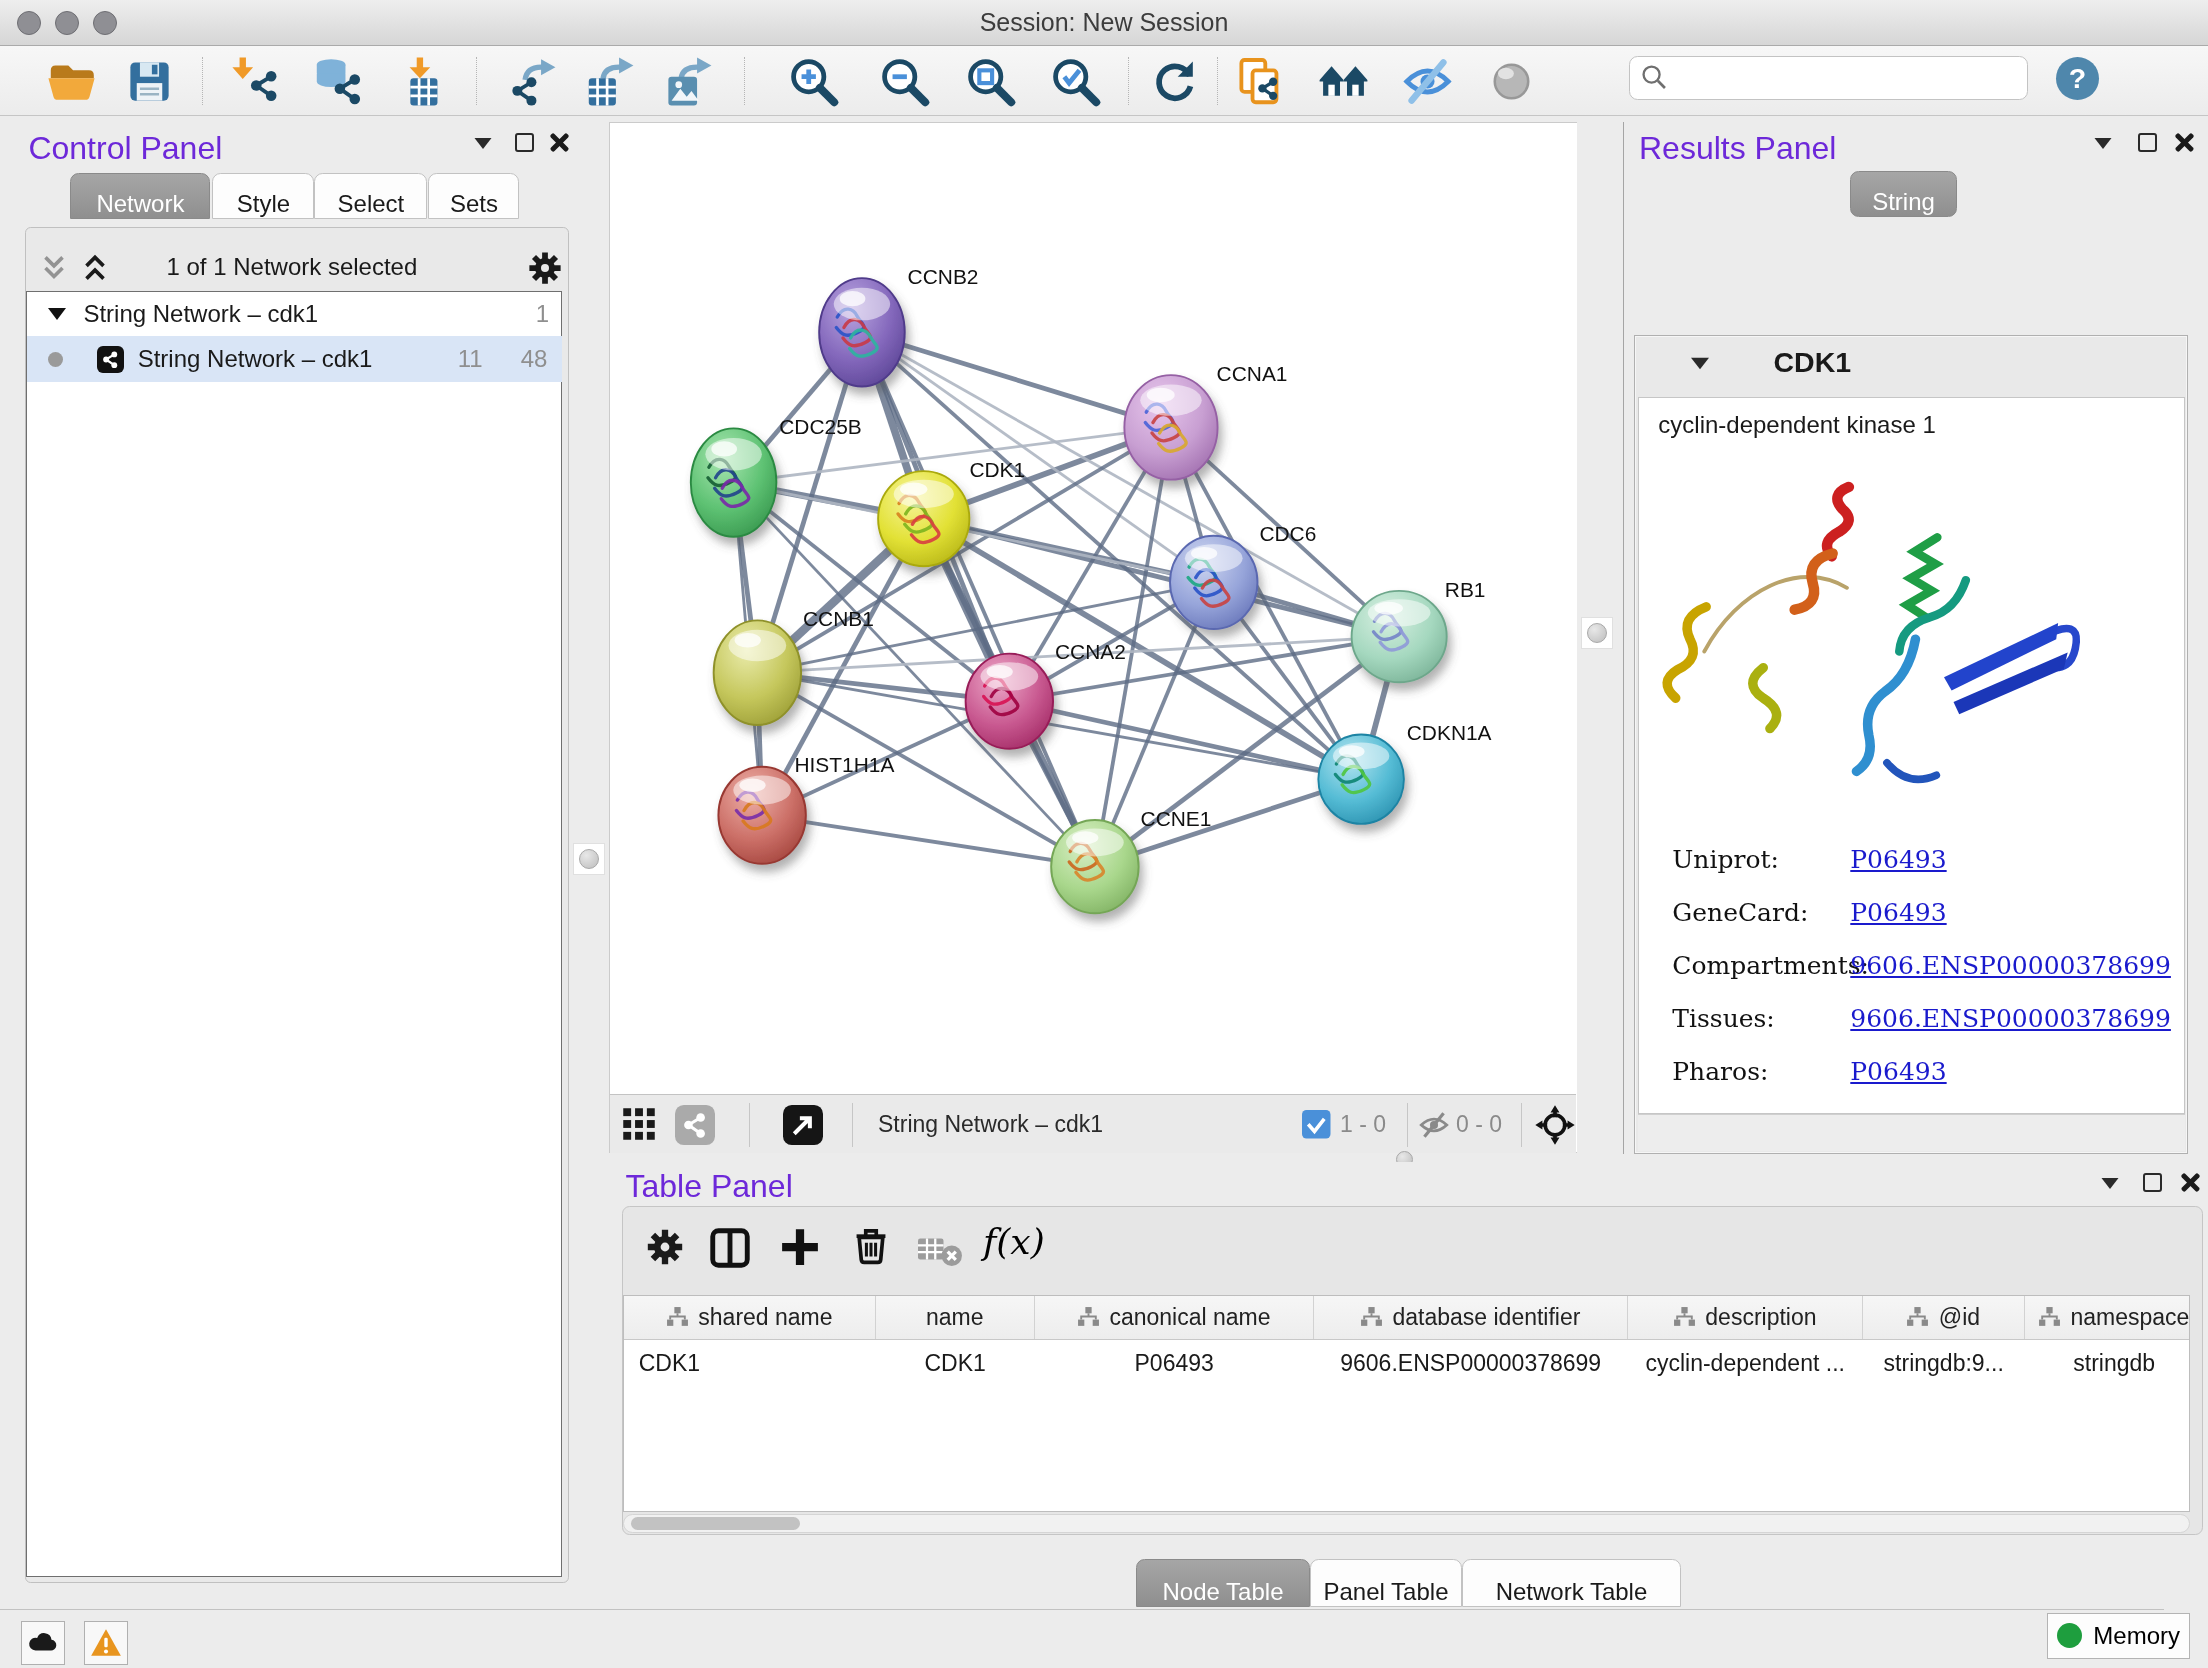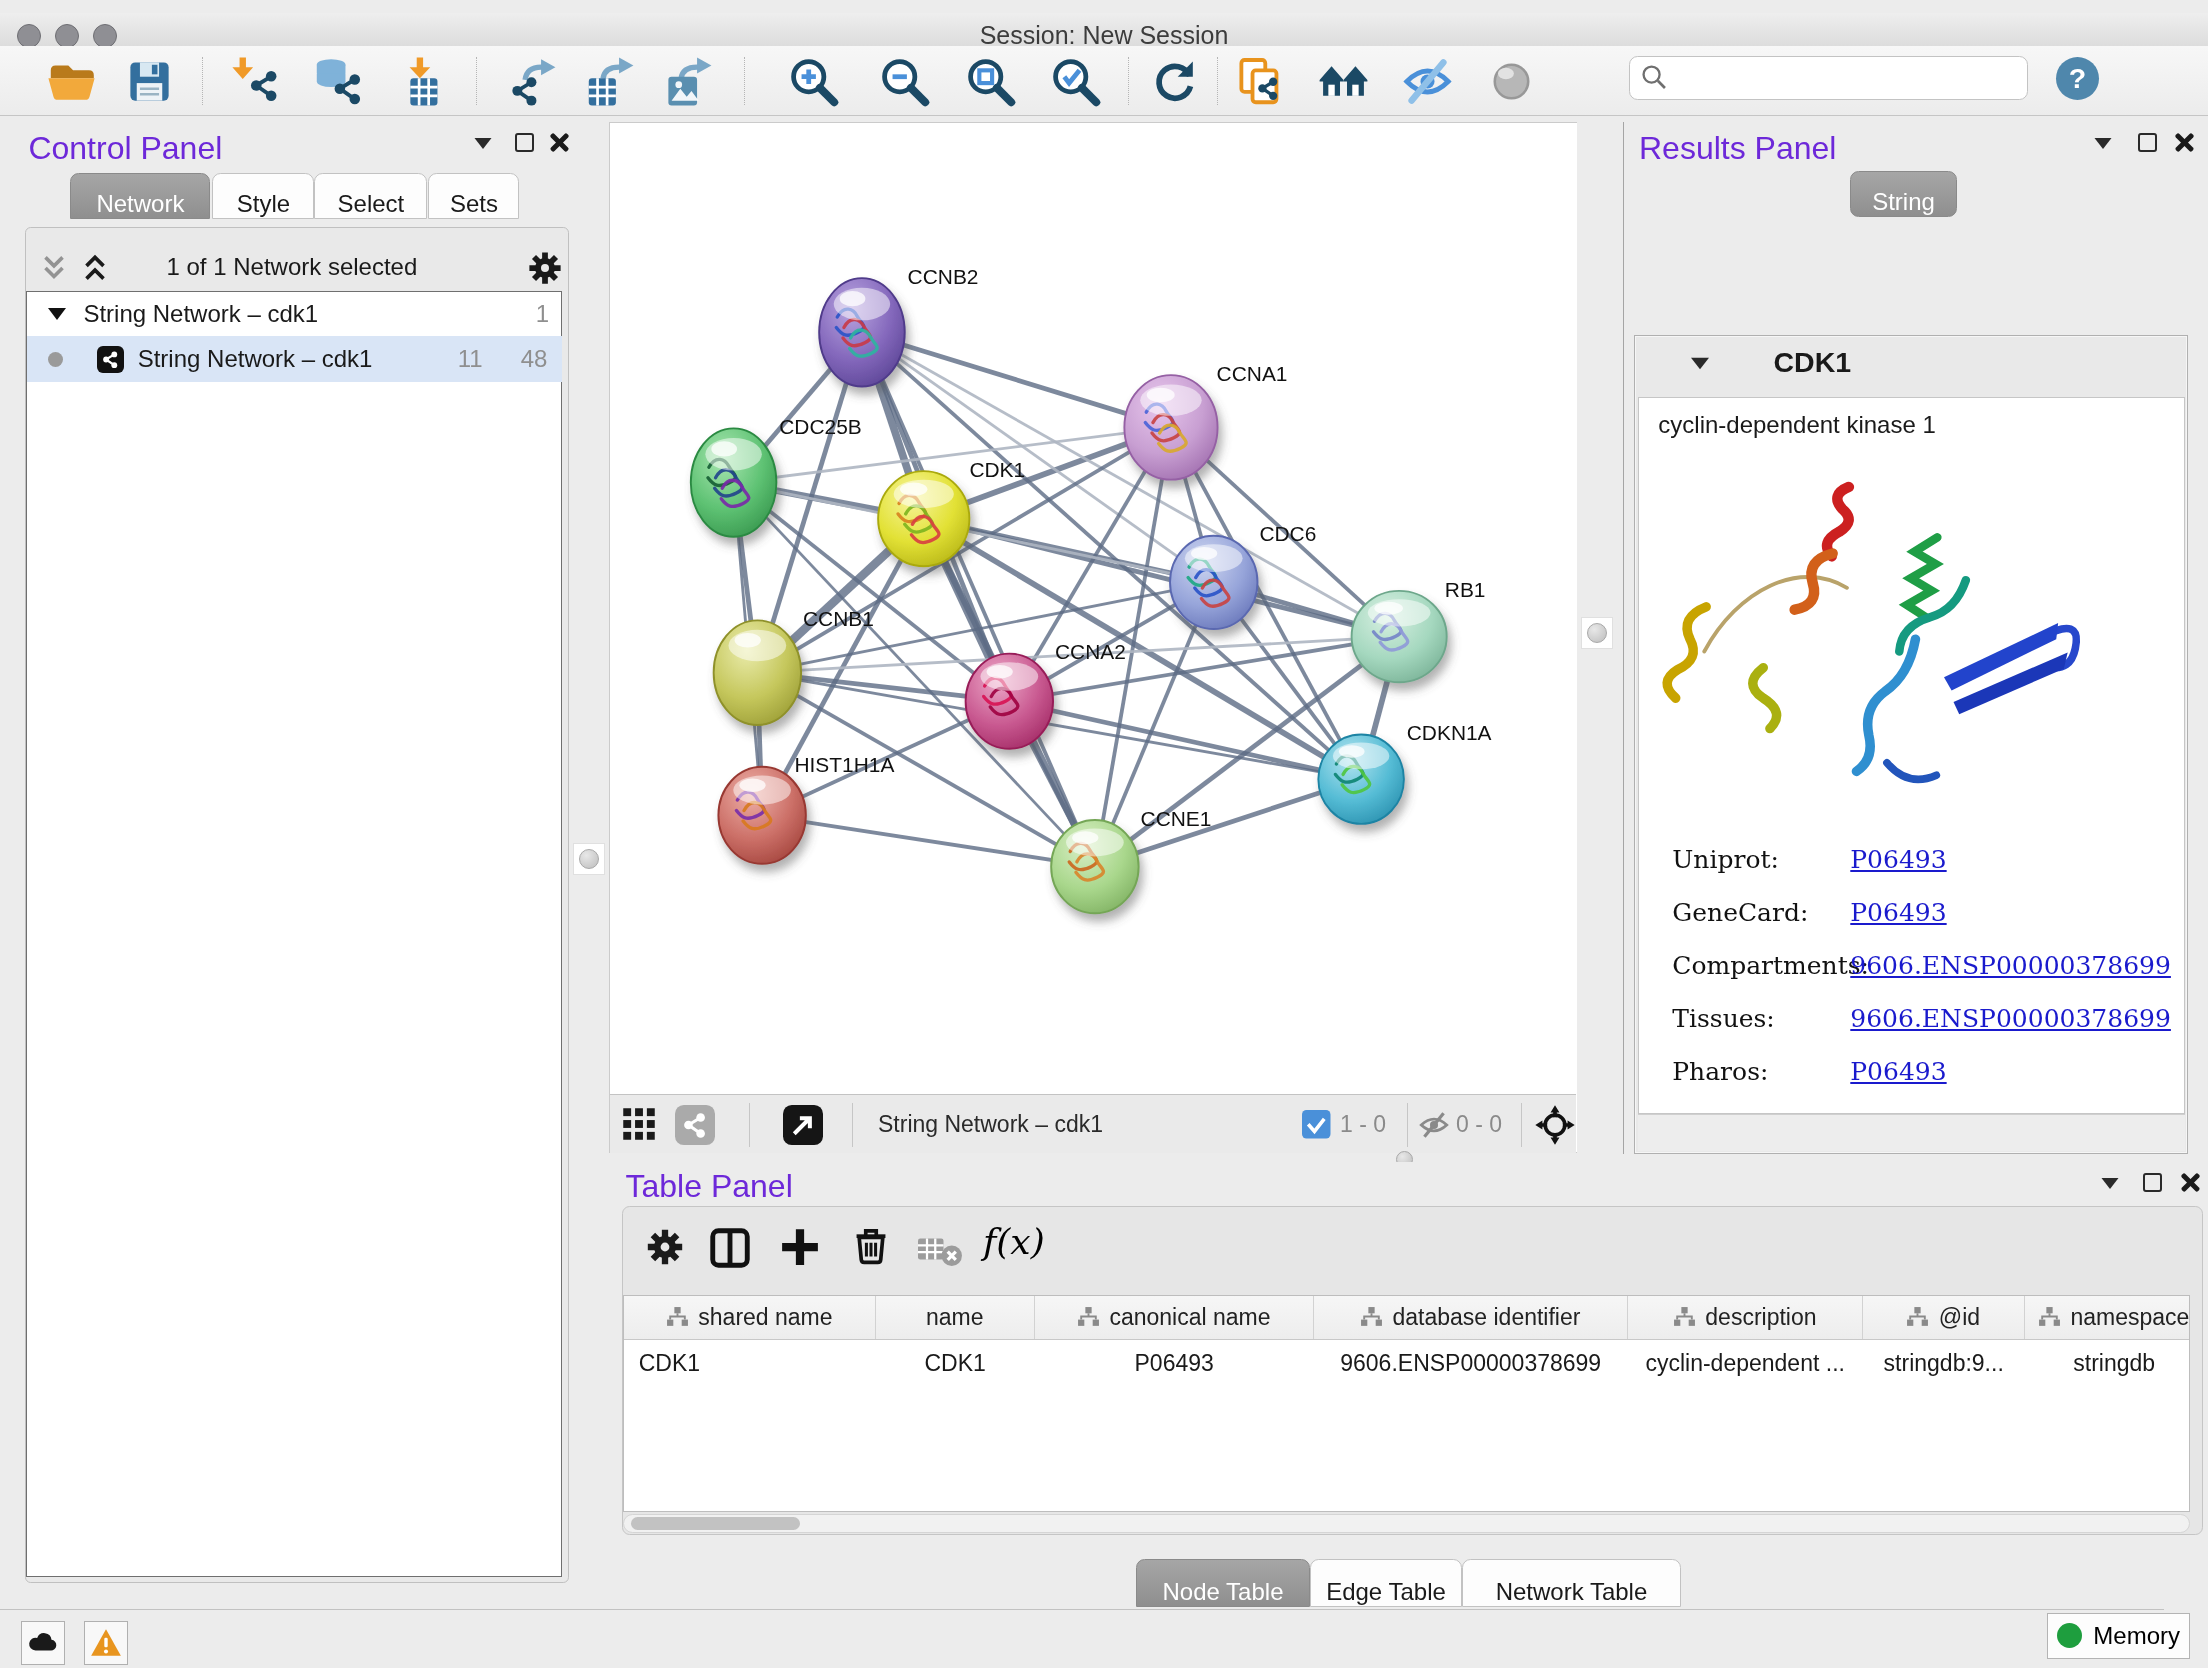--- a/index.html
+++ b/index.html
@@ -2,21 +2,21 @@
 <html style="font-size:15px"><head>
 <meta charset="utf-8">
 <style>
   *{margin:0;padding:0;box-sizing:border-box}
   html,body{background:#9a9a9a}
   #app{position:relative;width:2208px;height:1668px;background:#ececec;overflow:hidden;
        font-family:"Liberation Sans",sans-serif;color:#1a1a1a}
   .abs{position:absolute}
 
   
-  .titlebar{left:0;top:13px;width:2208px;height:46px;background:linear-gradient(#eeeeee,#d6d6d6);border-bottom:1px solid #aaa}
+  .titlebar{left:0;top:0;width:2208px;height:46px;background:linear-gradient(#eeeeee,#d6d6d6);border-bottom:1px solid #aaa}
   .tl{position:absolute;width:24px;height:24px;border-radius:50%;background:#8f8f94;border:1px solid #6e6e73;top:10.5px}
   .title-text{position:absolute;width:100%;text-align:center;line-height:44px;font-size:25px;color:#3c3c3c}
 
   
   .toolbar{left:0;top:46px;width:2208px;height:70px;background:linear-gradient(#f7f7f7,#ececec);border-bottom:1px solid #c5c5c5}
   .tbi{position:absolute;top:8.6px;width:55px;height:53px;display:flex;align-items:center;justify-content:center;cursor:pointer}
   .tdiv{position:absolute;top:10.5px;height:48px;border-left:1.9px dotted #b5b5b5}
   .search{position:absolute;left:1629px;top:9.5px;width:399px;height:44px;background:#fff;border:1.9px solid #c3c3c3;border-radius:8.6px;display:flex;align-items:center;padding-left:9.5px}
   .search input{border:none;outline:none;font-size:23px;width:342px;background:transparent;font-family:"Liberation Sans",sans-serif}
   .help{position:absolute;left:2056px;top:10.5px;width:43px;height:43px;border-radius:50%;background:#4f87ac;color:#fff;font-weight:bold;font-size:28.5px;text-align:center;line-height:43px;cursor:pointer}
@@ -782,21 +782,21 @@
         </div>
     </div>
     <div class="hscroll">
         <span class="hthumb"></span>
       </div>
 
     <div class="tab active" style="left:520px;top:397px;width:174px;height:48px">
         <span>Node Table</span>
       </div>
     <div class="tab" style="left:694px;top:397px;width:152px;height:48px">
-        <span>Edge Table</span>
+        <span>Panel Table</span>
       </div>
     <div class="tab" style="left:846px;top:397px;width:219px;height:48px">
         <span>Network Table</span>
       </div>
   </div>
 
   <div class="abs sbar">
     <span class="sq-btn" style="left:21px">
       <svg width="34" height="34" viewBox="0 0 32 32">
           <path d="M9 23a6 6 0 1 1 1.5-11.8A7 7 0 0 1 24 13a5 5 0 0 1-1 10z" fill="#1a1a1a"></path>

